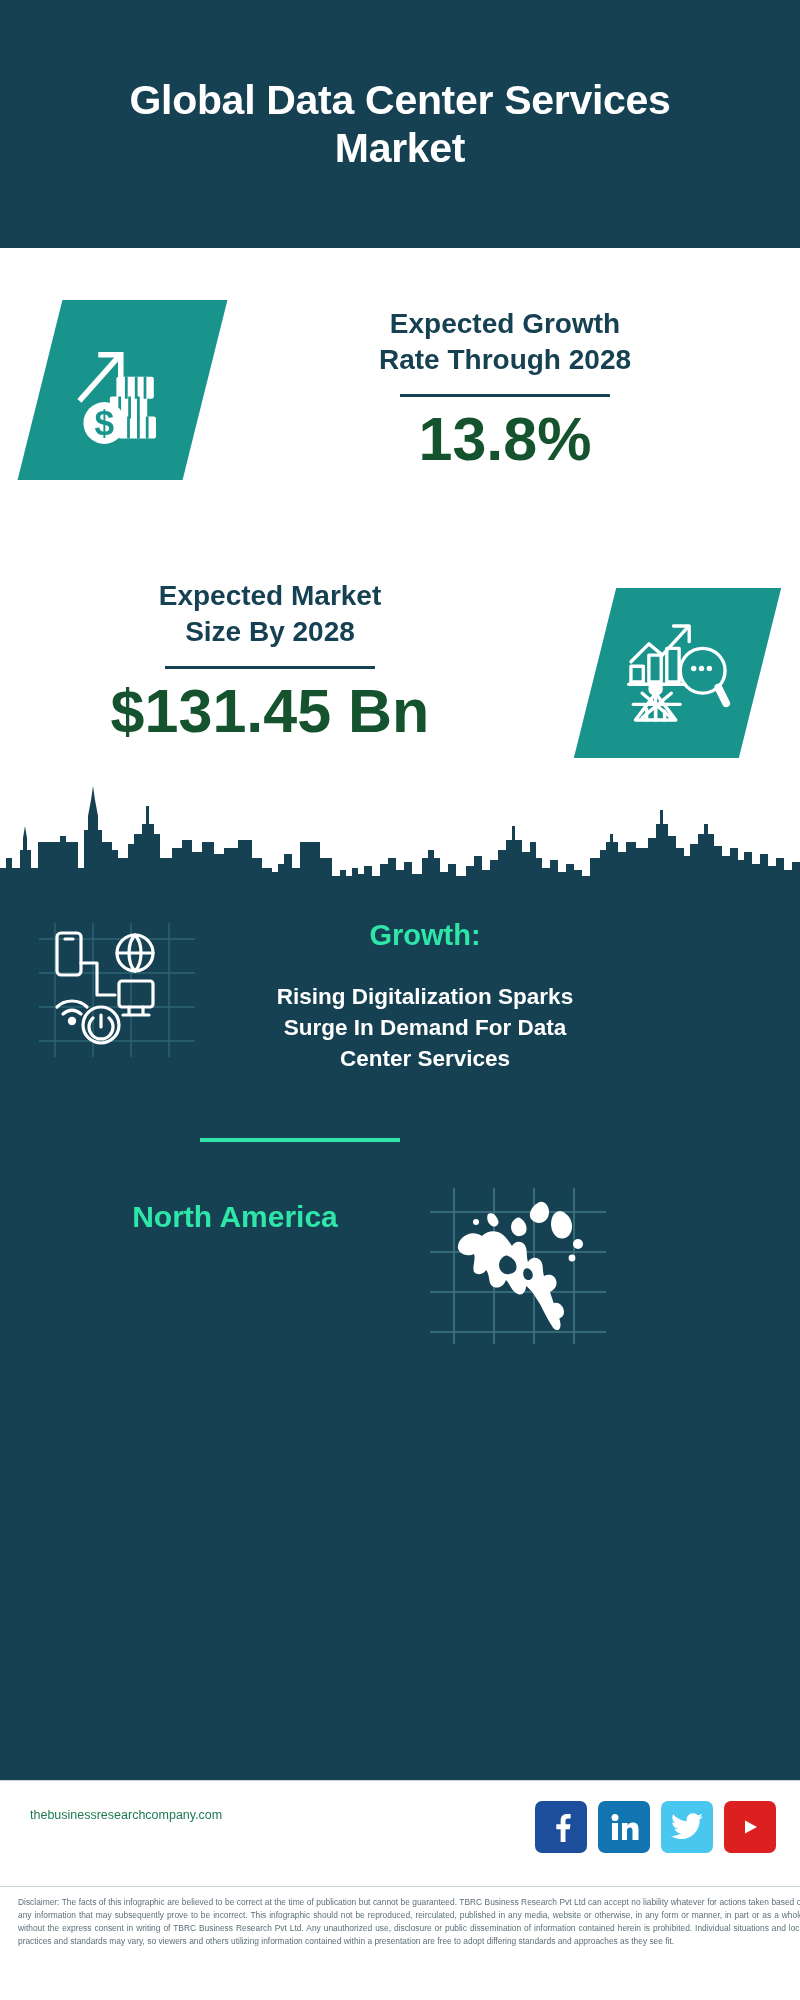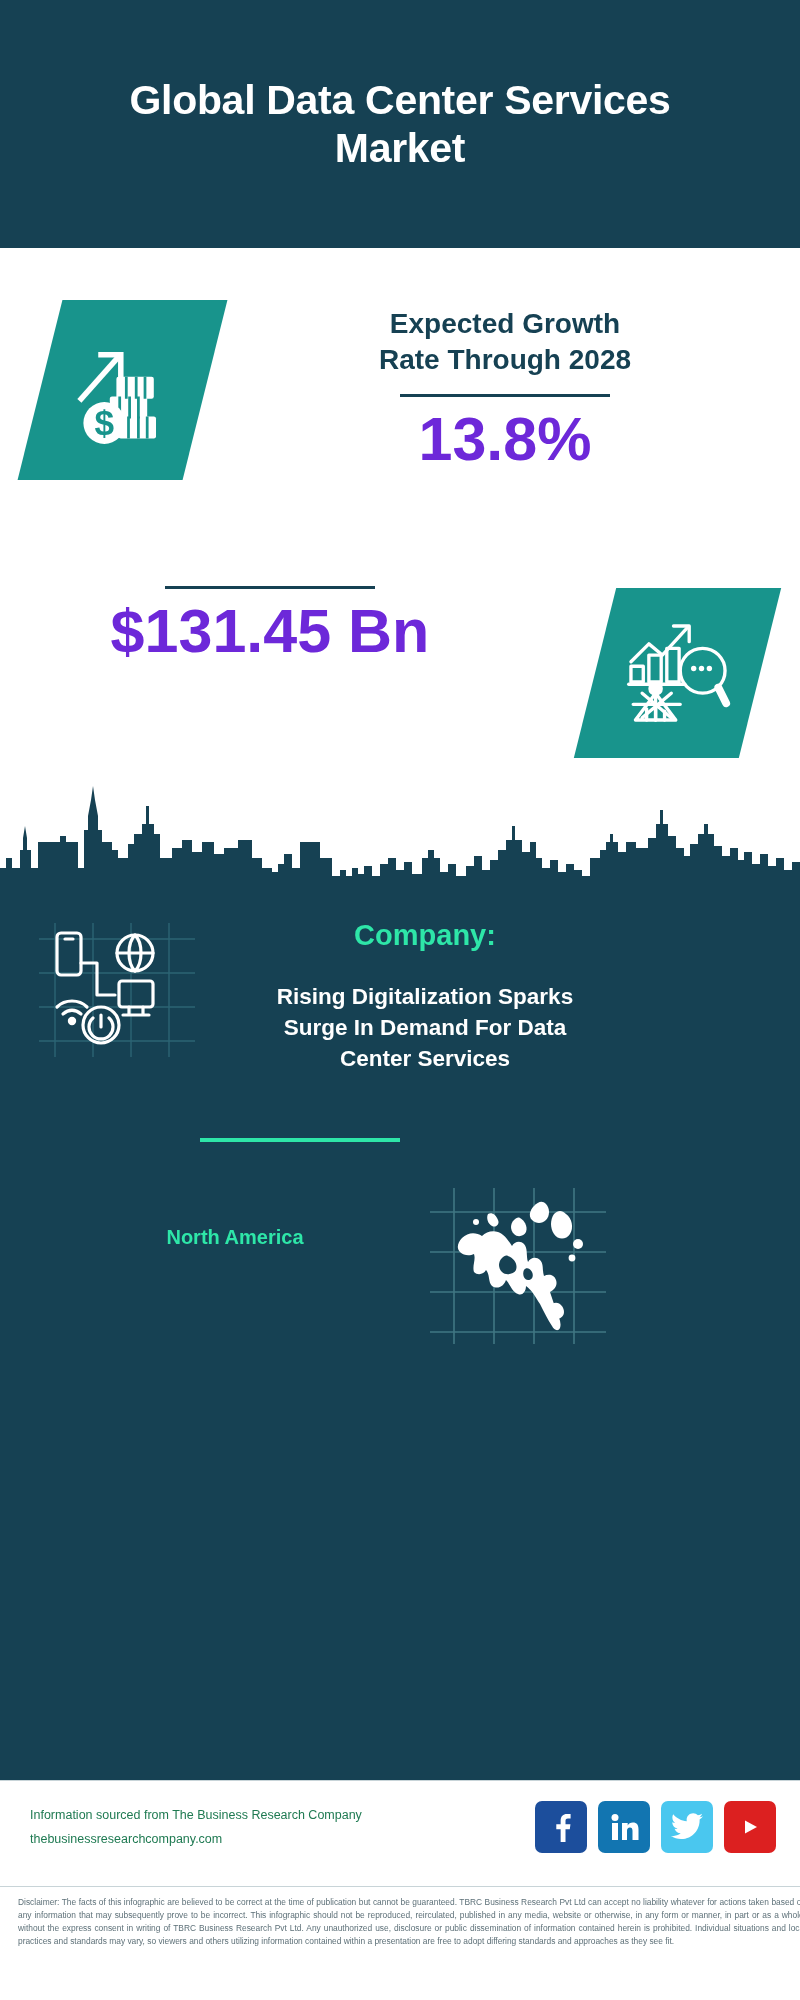--- a/index.html
+++ b/index.html
@@ -81,21 +81,21 @@
     white-space: pre-line;
     margin-top: 8px;
   }
   .rule-dark {
     width: 210px;
     height: 3px;
     background: #164153;
     margin: 16px auto 10px auto;
   }
   .stat-value-teal {
-    color: #6d28d9;
+    color: #14532d;
     font-size: 61px;
     font-weight: bold;
     line-height: 1.05;
   }
 
   
   .stat2-text {
     position: absolute;
     left: 40px; top: 570px;
     width: 460px;
@@ -158,24 +158,23 @@
 
   
   .region-text {
     position: absolute;
     left: 40px; top: 1198px;
     width: 390px;
     text-align: center;
   }
   .region-name {
     color: #2ee6a8;
-    font-size: 20px;
+    font-size: 30px;
     font-weight: bold;
     line-height: 1.25;
-    margin-top: 27px;
   }
   .region-sub {
     color: #ffffff;
     font-size: 26px;
     font-weight: normal;
     line-height: 1.34;
     white-space: pre-line;
   }
   .map-wrap {
     position: absolute;
@@ -269,20 +268,22 @@
   </div>
 
   <div class="stat1-text">
     <div class="stat-label">Expected Growth
 Rate Through 2028</div>
     <div class="rule-dark"></div>
     <div class="stat-value-teal">13.8%</div>
   </div>
 
   <div class="stat2-text">
+    <div class="stat-label">Expected Market
+Size By 2028</div>
     <div class="rule-dark"></div>
     <div class="stat-value-teal">$131.45 Bn</div>
   </div>
 
   <div class="para stat2-icon">
     <div class="para-inner">
       <svg width="112" height="112" viewBox="0 0 100 100">
         <g fill="none" stroke="#ffffff" stroke-width="3" stroke-linejoin="round" stroke-linecap="round">
           <path d="M8 40 L24 24 L36 34 L58 10"></path>
           <path d="M46 8 L60 8 L60 22"></path>
@@ -332,21 +333,21 @@
         <path d="M66 100 L66 112"></path>
         <path d="M58 103 A12 12 0 1 0 74 103"></path>
         <path d="M22 92 C30 84 44 84 52 92"></path>
         <path d="M28 99 C34 94 40 94 46 99"></path>
         <circle cx="37" cy="106" r="2.6" fill="#ffffff"></circle>
       </g>
     </svg>
   </div>
 
   <div class="driver-text">
-    <div class="driver-heading">Company:</div>
+    <div class="driver-heading">Growth:</div>
     <div class="driver-body">Rising Digitalization Sparks
 Surge In Demand For Data
 Center Services</div>
   </div>
 
   <div class="mint-rule"></div>
 
   <div class="region-text">
     <div class="region-name">North America</div>
   </div>
@@ -376,21 +377,20 @@
       </g>
       <g fill="#164153">
         <path d="M74 72 C70 76 70 82 74 86 C78 90 86 88 88 84 C90 78 86 72 80 70 C78 69 76 70 74 72 Z"></path>
         <path d="M96 84 C94 88 96 94 100 94 C104 94 106 90 104 86 C102 82 98 81 96 84 Z"></path>
       </g>
     </svg>
   </div>
 
   <div class="footer">
     <div class="footer-src">
-      <div>Information sourced from The Business Research Company</div>
       <div>thebusinessresearchcompany.com</div>
     </div>
     <div class="social-row">
       <div class="social-btn sb-fb">
         <svg width="28" height="30" viewBox="0 0 28 30">
             <path fill="#ffffff" d="M18.5 30V17.2h4.3l0.65-5H18.5V9c0-1.45 0.4-2.43 2.47-2.43H23.6V2.1c-0.46-0.06-1.97-0.2-3.73-0.2-3.69 0-6.22 2.25-6.22 6.39v3.91H9.3v5h4.35V30H18.5z"></path>
           </svg>
       </div>
       <div class="social-btn sb-li">
         <svg width="30" height="30" viewBox="0 0 30 30">

